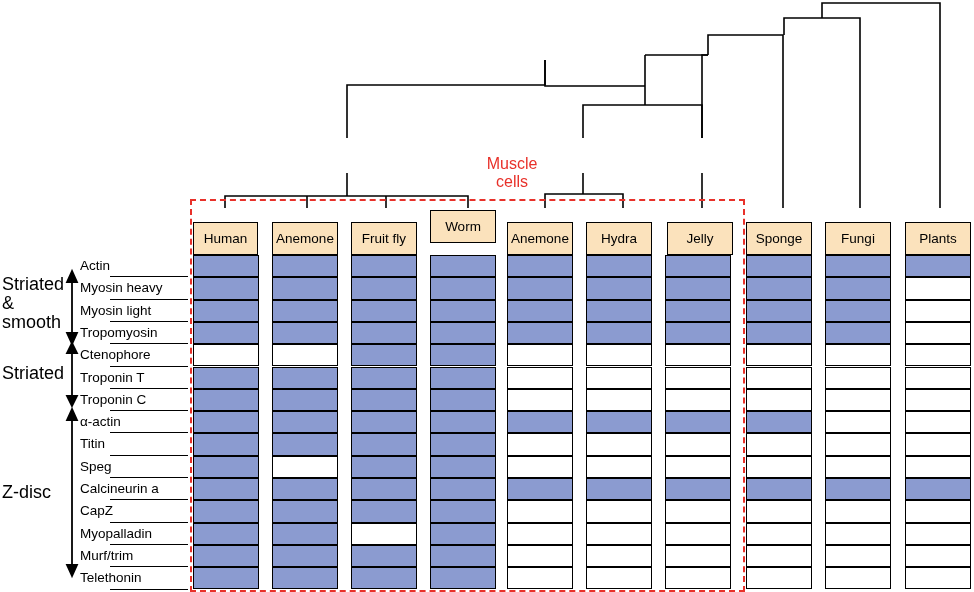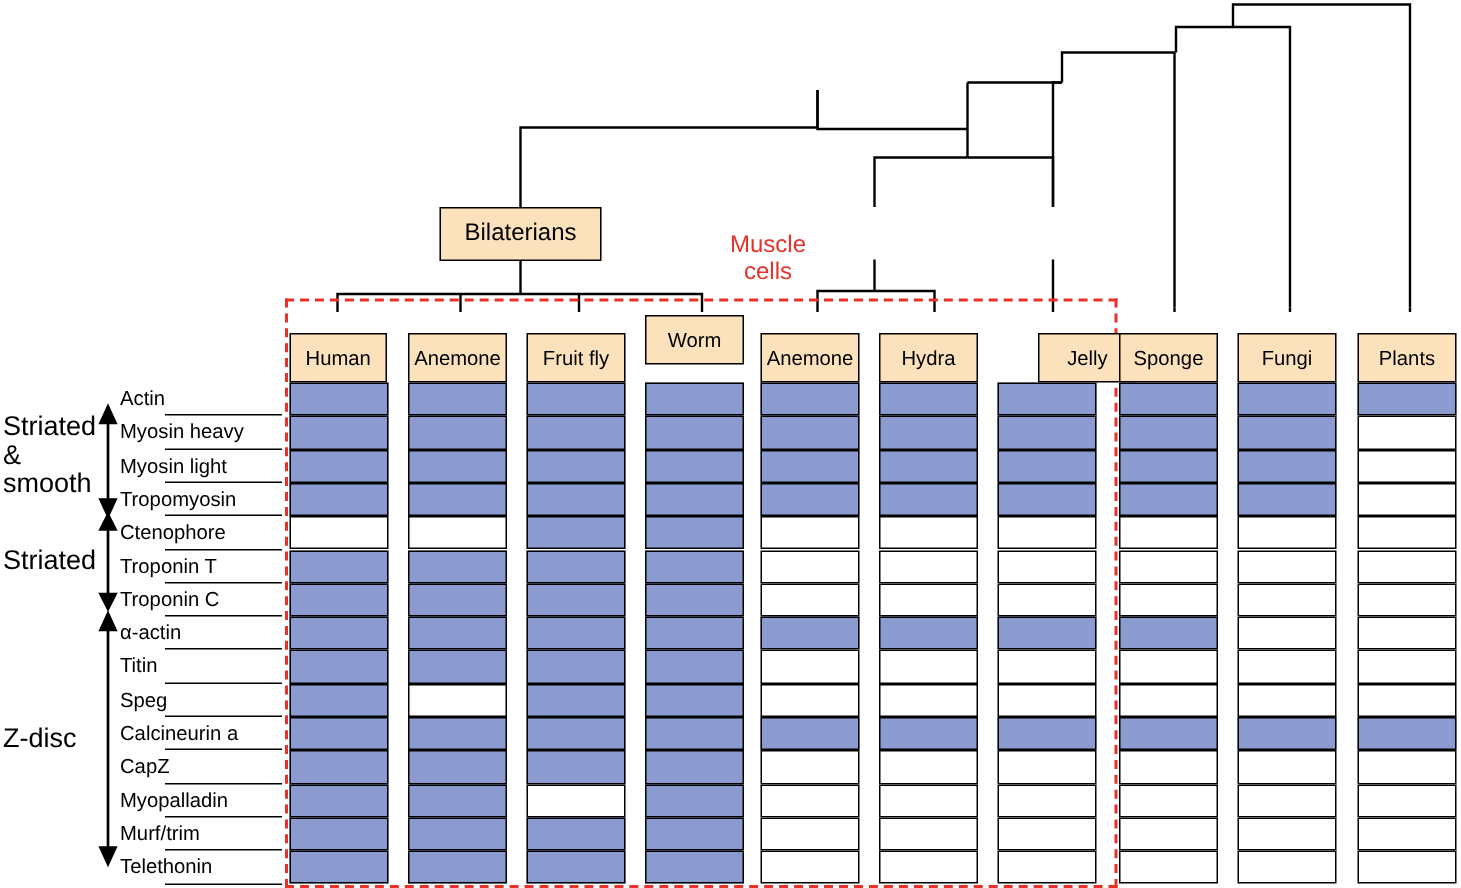--- a/index.html
+++ b/index.html
@@ -79,23 +79,20 @@
       <path d="M 940 205 L 940 208"></path>
     </g>
   </svg>
 
   <div class="dashed-box" style="left:190px;top:199px;width:555px;height:393px;"></div>
   <div class="muscle-label" style="left:462px;top:155px;width:100px;">
     <div>Muscle</div>
     <div>cells</div>
   </div>
 
-  <div class="clade-box" style="left:293px;top:138px;width:108px;height:36px;">
-    <span>Bilaterians</span>
-  </div>
 
   <div id="columns-layer">
       <div class="col-head" style="left: 193px; top: 222px; width: 65px; height: 33px;">
         <span>Human</span>
       </div>
       <div class="cell on" style="left: 193px; top: 255px; width: 66px; height: 22.3px; background: rgb(139, 155, 208);"></div>
       <div class="cell on" style="left: 193px; top: 277.3px; width: 66px; height: 22.3px; background: rgb(139, 155, 208);"></div>
       <div class="cell on" style="left: 193px; top: 299.6px; width: 66px; height: 22.3px; background: rgb(139, 155, 208);"></div>
       <div class="cell on" style="left: 193px; top: 321.9px; width: 66px; height: 22.3px; background: rgb(139, 155, 208);"></div>
       <div class="cell off" style="left: 193px; top: 344.2px; width: 66px; height: 22.3px; background: rgb(255, 255, 255);"></div>
@@ -192,21 +189,21 @@
       <div class="cell off" style="left: 586px; top: 366.5px; width: 66px; height: 22.3px; background: rgb(255, 255, 255);"></div>
       <div class="cell off" style="left: 586px; top: 388.8px; width: 66px; height: 22.3px; background: rgb(255, 255, 255);"></div>
       <div class="cell on" style="left: 586px; top: 411.1px; width: 66px; height: 22.3px; background: rgb(139, 155, 208);"></div>
       <div class="cell off" style="left: 586px; top: 433.4px; width: 66px; height: 22.3px; background: rgb(255, 255, 255);"></div>
       <div class="cell off" style="left: 586px; top: 455.7px; width: 66px; height: 22.3px; background: rgb(255, 255, 255);"></div>
       <div class="cell on" style="left: 586px; top: 478px; width: 66px; height: 22.3px; background: rgb(139, 155, 208);"></div>
       <div class="cell off" style="left: 586px; top: 500.3px; width: 66px; height: 22.3px; background: rgb(255, 255, 255);"></div>
       <div class="cell off" style="left: 586px; top: 522.6px; width: 66px; height: 22.3px; background: rgb(255, 255, 255);"></div>
       <div class="cell off" style="left: 586px; top: 544.9px; width: 66px; height: 22.3px; background: rgb(255, 255, 255);"></div>
       <div class="cell off" style="left: 586px; top: 567.2px; width: 66px; height: 22.3px; background: rgb(255, 255, 255);"></div>
-      <div class="col-head" style="left: 692px; top: 222px; width: 66px; height: 33px;">
+      <div class="col-head" style="left: 667px; top: 222px; width: 66px; height: 33px;">
         <span>Jelly</span>
       </div>
       <div class="cell on" style="left: 665px; top: 255px; width: 66px; height: 22.3px; background: rgb(139, 155, 208);"></div>
       <div class="cell on" style="left: 665px; top: 277.3px; width: 66px; height: 22.3px; background: rgb(139, 155, 208);"></div>
       <div class="cell on" style="left: 665px; top: 299.6px; width: 66px; height: 22.3px; background: rgb(139, 155, 208);"></div>
       <div class="cell on" style="left: 665px; top: 321.9px; width: 66px; height: 22.3px; background: rgb(139, 155, 208);"></div>
       <div class="cell off" style="left: 665px; top: 344.2px; width: 66px; height: 22.3px; background: rgb(255, 255, 255);"></div>
       <div class="cell off" style="left: 665px; top: 366.5px; width: 66px; height: 22.3px; background: rgb(255, 255, 255);"></div>
       <div class="cell off" style="left: 665px; top: 388.8px; width: 66px; height: 22.3px; background: rgb(255, 255, 255);"></div>
       <div class="cell on" style="left: 665px; top: 411.1px; width: 66px; height: 22.3px; background: rgb(139, 155, 208);"></div>

